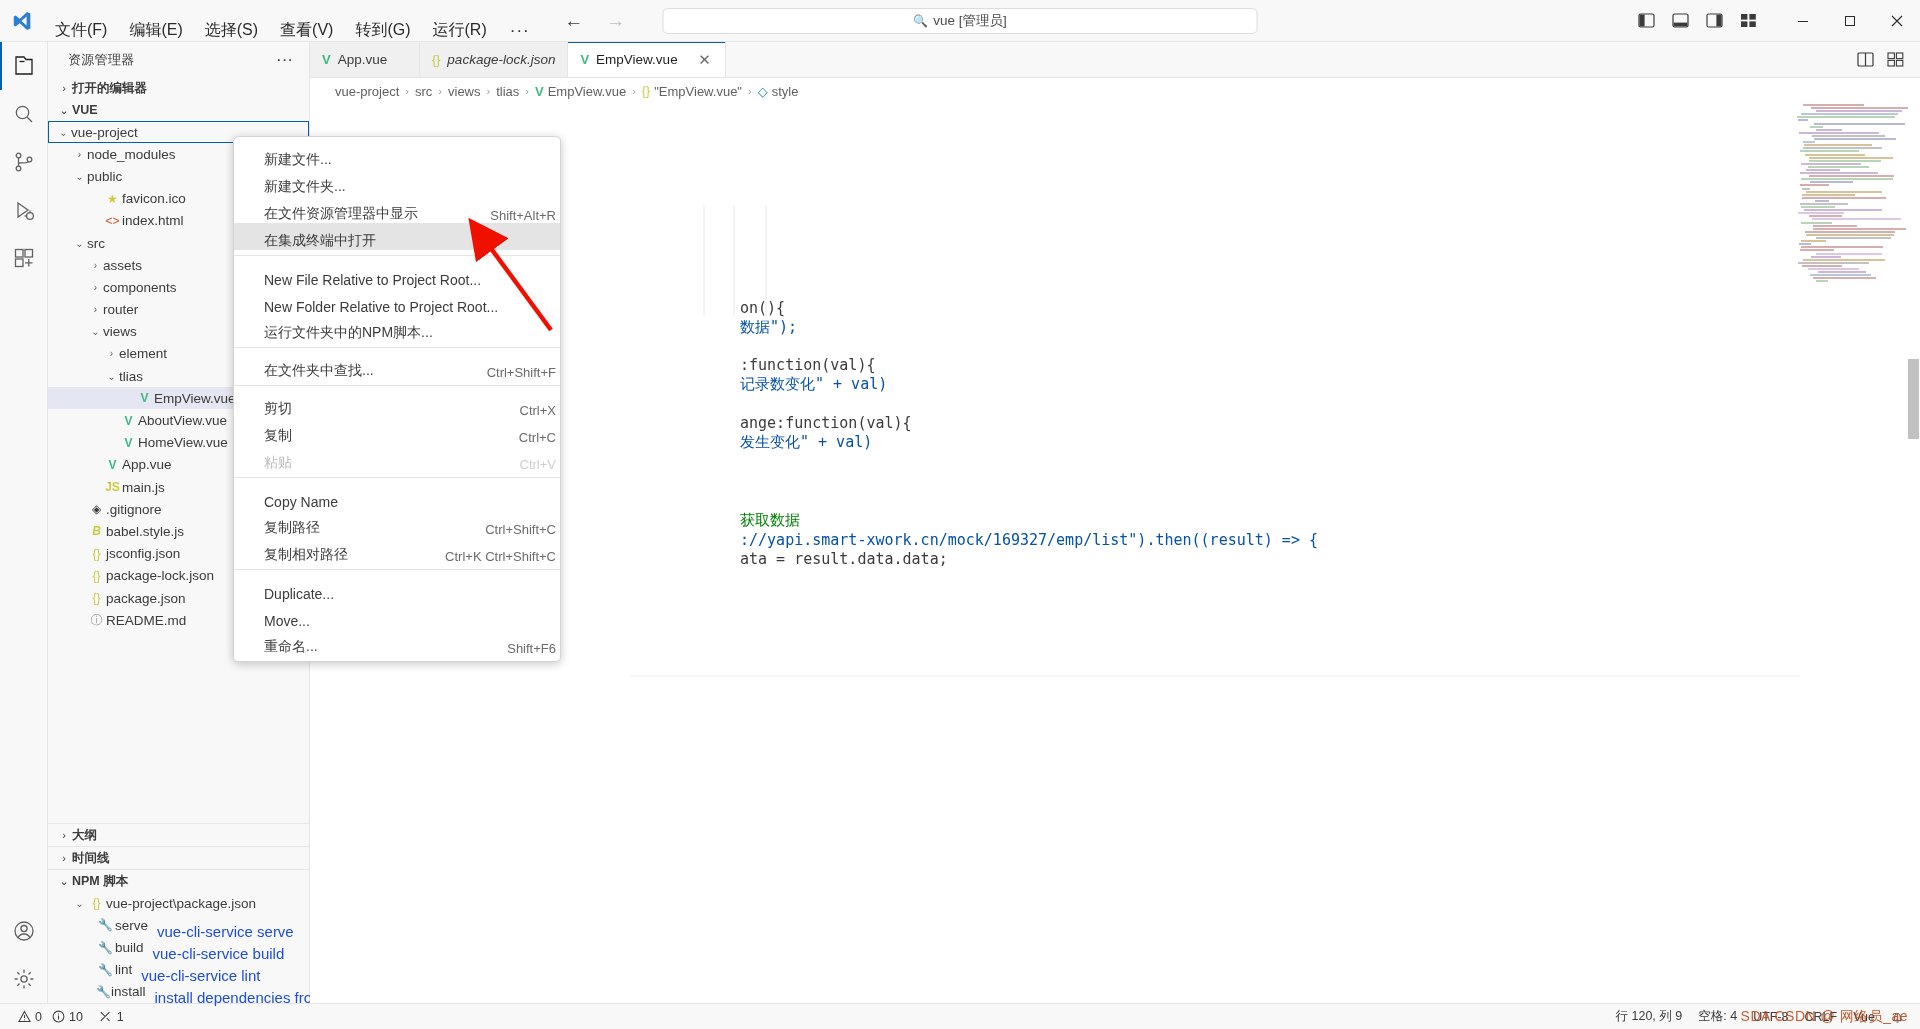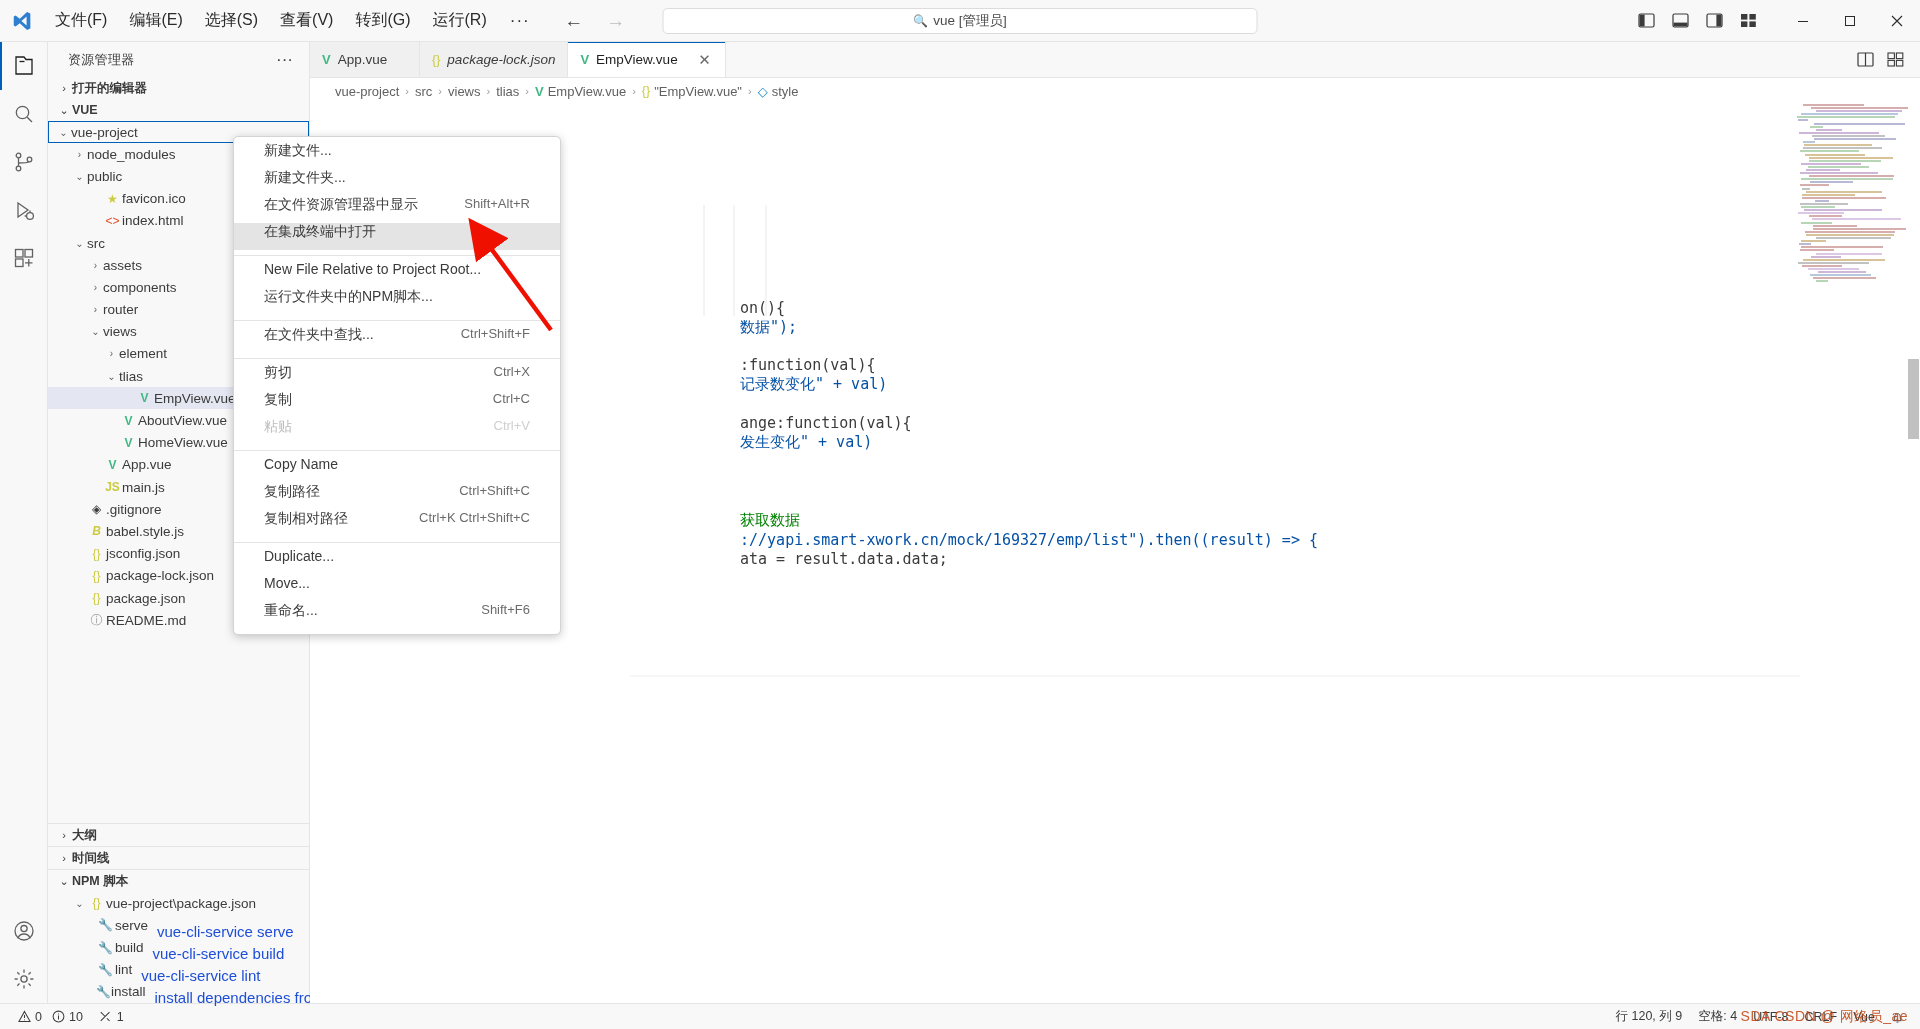--- a/index.html
+++ b/index.html
@@ -13,21 +13,21 @@
 
   
   .titlebar {
     height: 42px; background: #f8f8f8; border-bottom: 1px solid #e5e5e5;
     display: flex; align-items: center; flex: 0 0 42px; position: relative;
   }
   .vs-logo { width: 44px; display: flex; align-items: center; justify-content: center; }
   .vs-logo svg { width: 22px; height: 22px; }
   .menubar { display: flex; align-items: center; height: 100%; }
   .menubar .mi {
-    padding: 0 11px; height: 100%; display: flex; align-items: center;
+    padding: 0 11px; height: 100%; display: flex; align-items: flex-end;
     font-size: 16px; color: #2b2b2b; cursor: default; white-space: nowrap;
   }
   .menubar .dots { padding: 0 12px; font-size: 17px; letter-spacing: 1px; }
   .navbtns { display: flex; align-items: center; margin-left: 22px; gap: 22px; }
   .navbtns .nb { font-size: 19px; color: #3b3b3b; width: 20px; text-align: center; cursor: default;}
   .navbtns .nb.dim { color: #bdbdbd; }
   .cmdcenter {
     position: absolute; left: 50%; transform: translateX(-50%);
     width: 595px; height: 26px; background: #ffffff; border: 1px solid #dcdcdc;
     border-radius: 5px; display: flex; align-items: center; justify-content: center;
@@ -143,21 +143,21 @@
   .sb-item { padding: 0 8px; height: 26px; display: flex; align-items: center; gap: 4px; cursor: default; white-space: nowrap;}
 
   
   .ctxmenu {
     position: absolute; left: 233px; top: 136px; width: 328px;
     background: #ffffff; border: 1px solid #d4d4d4; border-radius: 5px;
     box-shadow: 0 2px 10px rgba(0,0,0,0.22); padding: 5px 0; z-index: 50;
     font-size: 14px; color: #3b3b3b;
   }
   .cmi {
-    height: 27px; display: flex; align-items: flex-start; padding: 0 30px 0 30px; cursor: default;
+    height: 27px; display: flex; align-items: flex-end; padding: 0 4px 0 30px; cursor: default;
     white-space: nowrap;
   }
   .cmi.hl { background: #e4e4e4; }
   .cmi.disabled { color: #bdbdbd; }
   .cmi .kb { margin-left: auto; color: #6b6b6b; font-size: 13px; padding-left: 24px; }
   .cmi.disabled .kb { color: #cfcfcf; }
   .cmsep { height: 1px; background: #e4e4e4; margin: 5px 0; }
 
   
   .annot { position: absolute; left: 0; top: 0; width: 1920px; height: 1029px; pointer-events: none; z-index: 60; }
@@ -692,20 +692,23 @@
         <span class="kb">Shift+Alt+R</span>
       </div>
       <div class="cmi hl">
         <span>在集成终端中打开</span>
       </div>
       <div class="cmsep"></div>
       <div class="cmi">
         <span>New File Relative to Project Root...</span>
       </div>
       <div class="cmi">
+        <span>New Folder Relative to Project Root...</span>
+      </div>
+      <div class="cmi">
         <span>运行文件夹中的NPM脚本...</span>
       </div>
       <div class="cmsep"></div>
       <div class="cmi">
         <span>在文件夹中查找...</span>
         <span class="kb">Ctrl+Shift+F</span>
       </div>
       <div class="cmsep"></div>
       <div class="cmi">
         <span>剪切</span>

